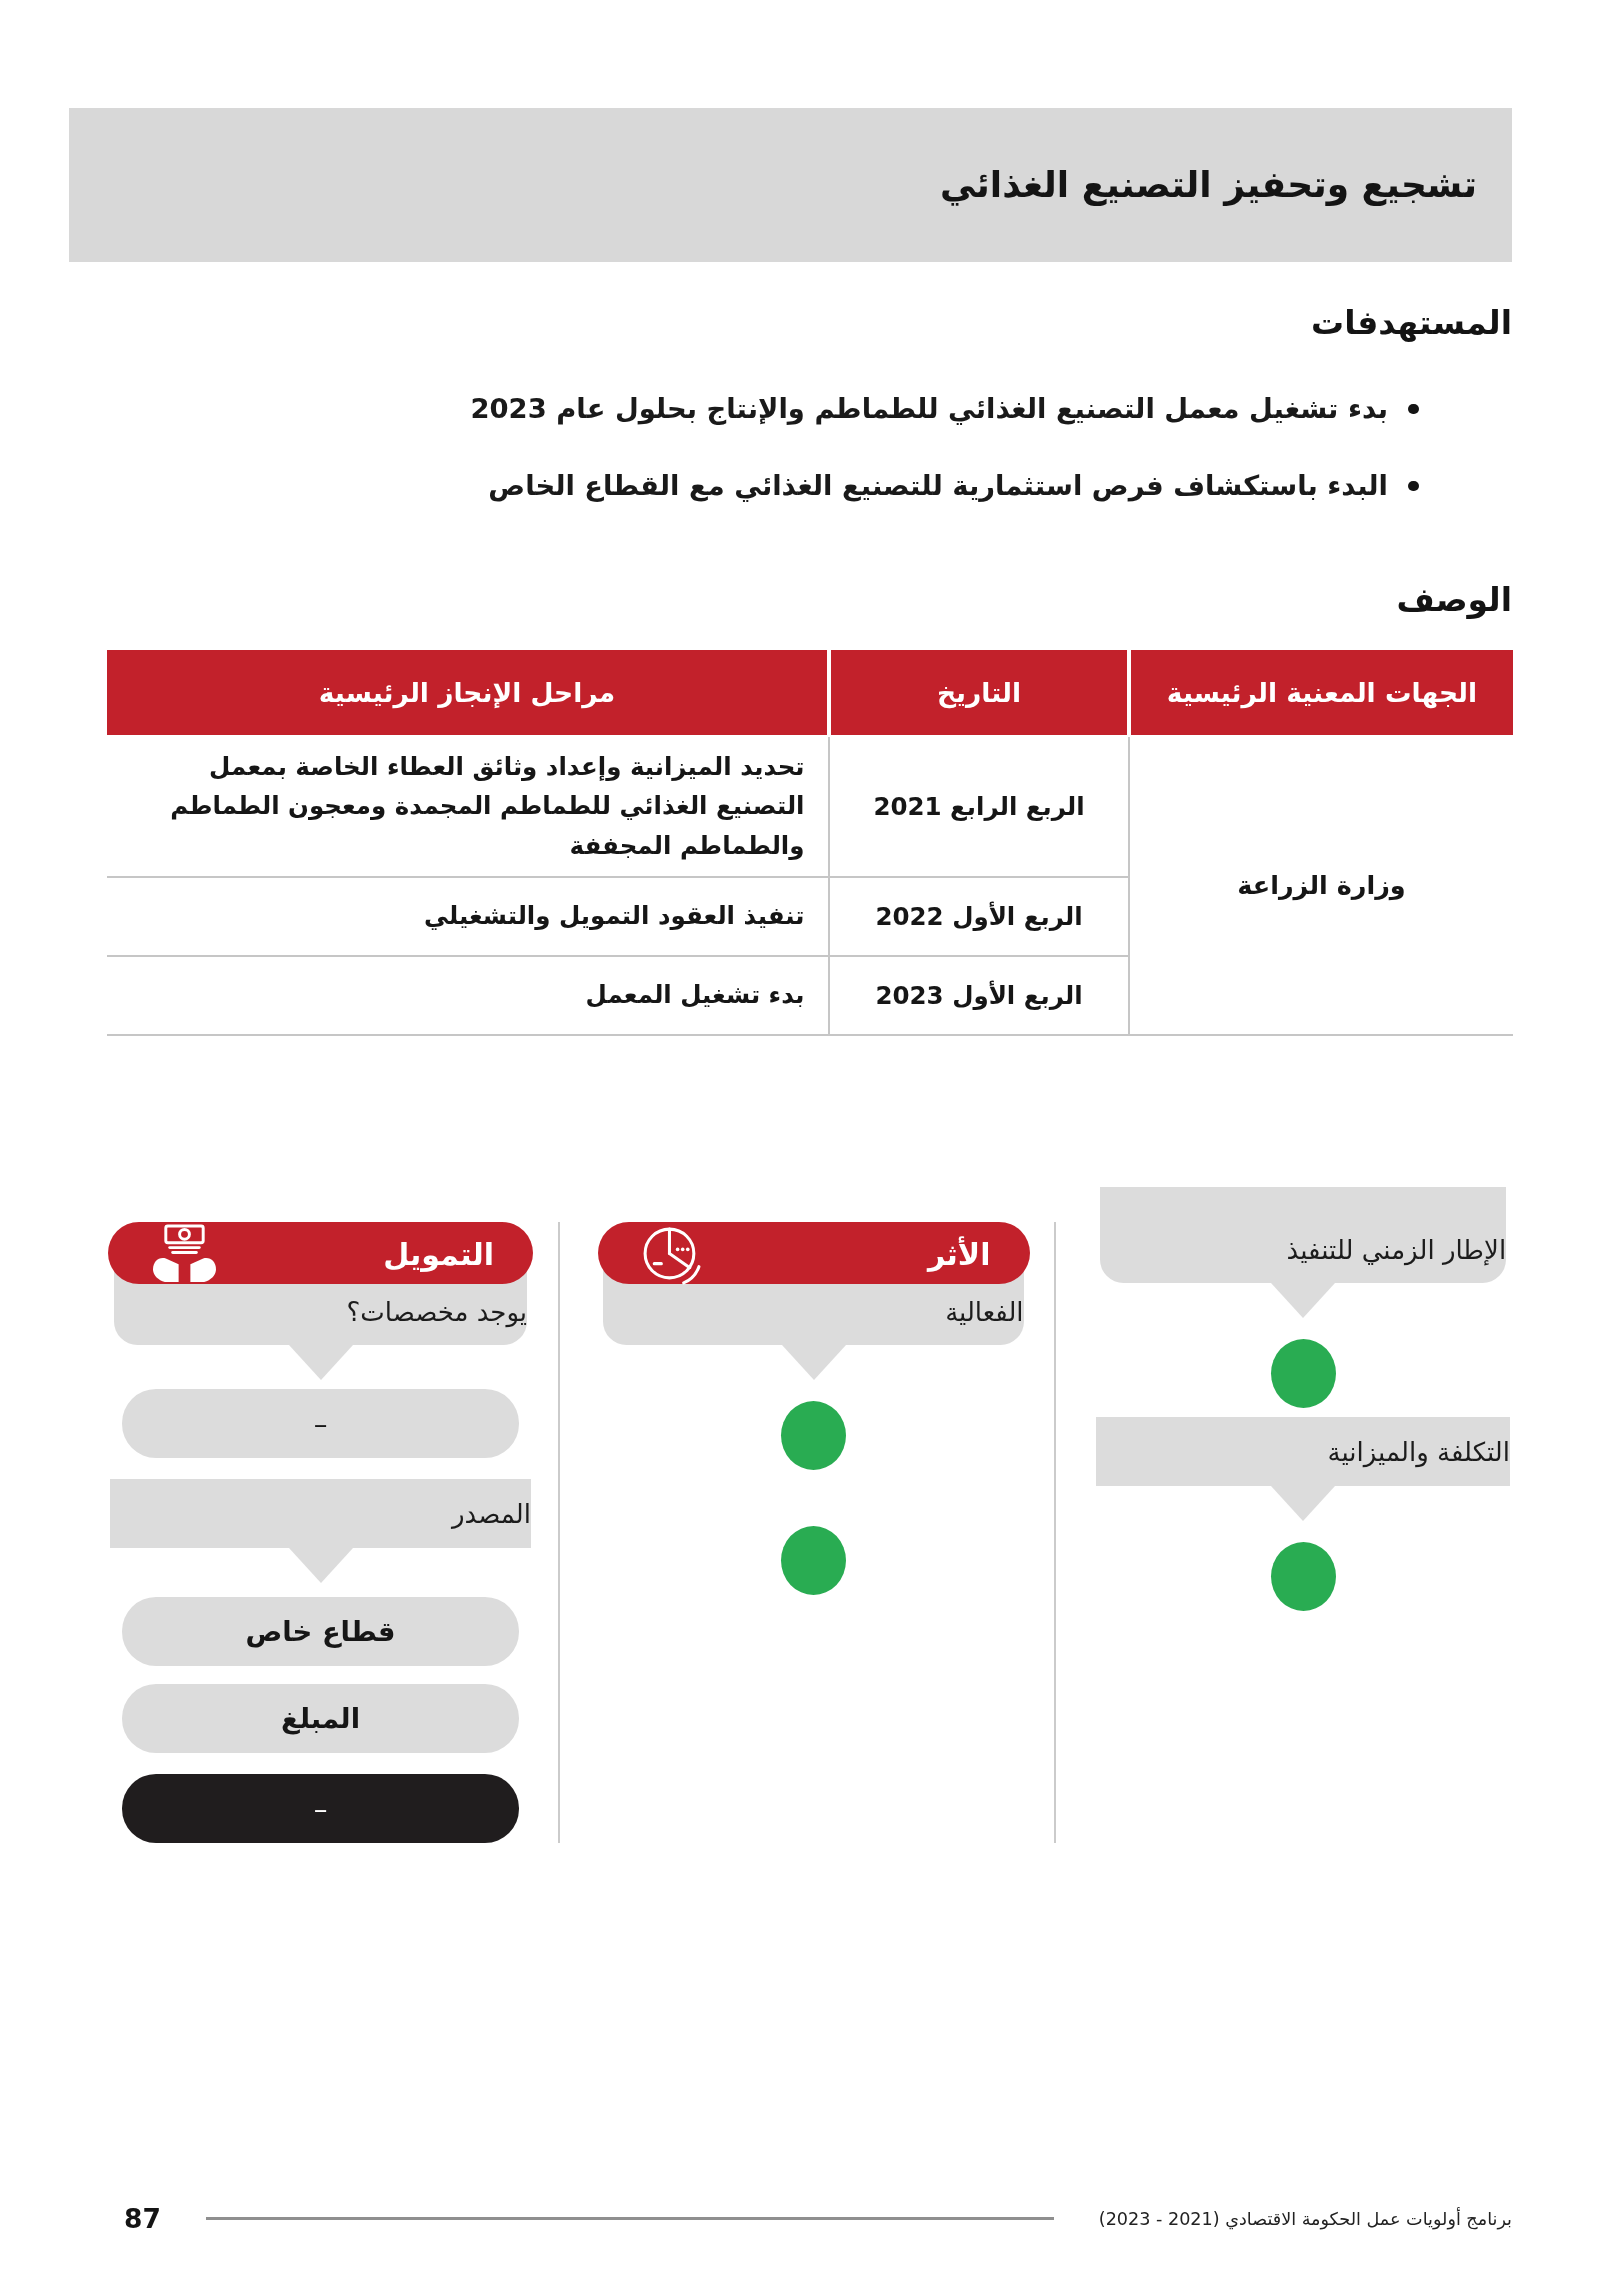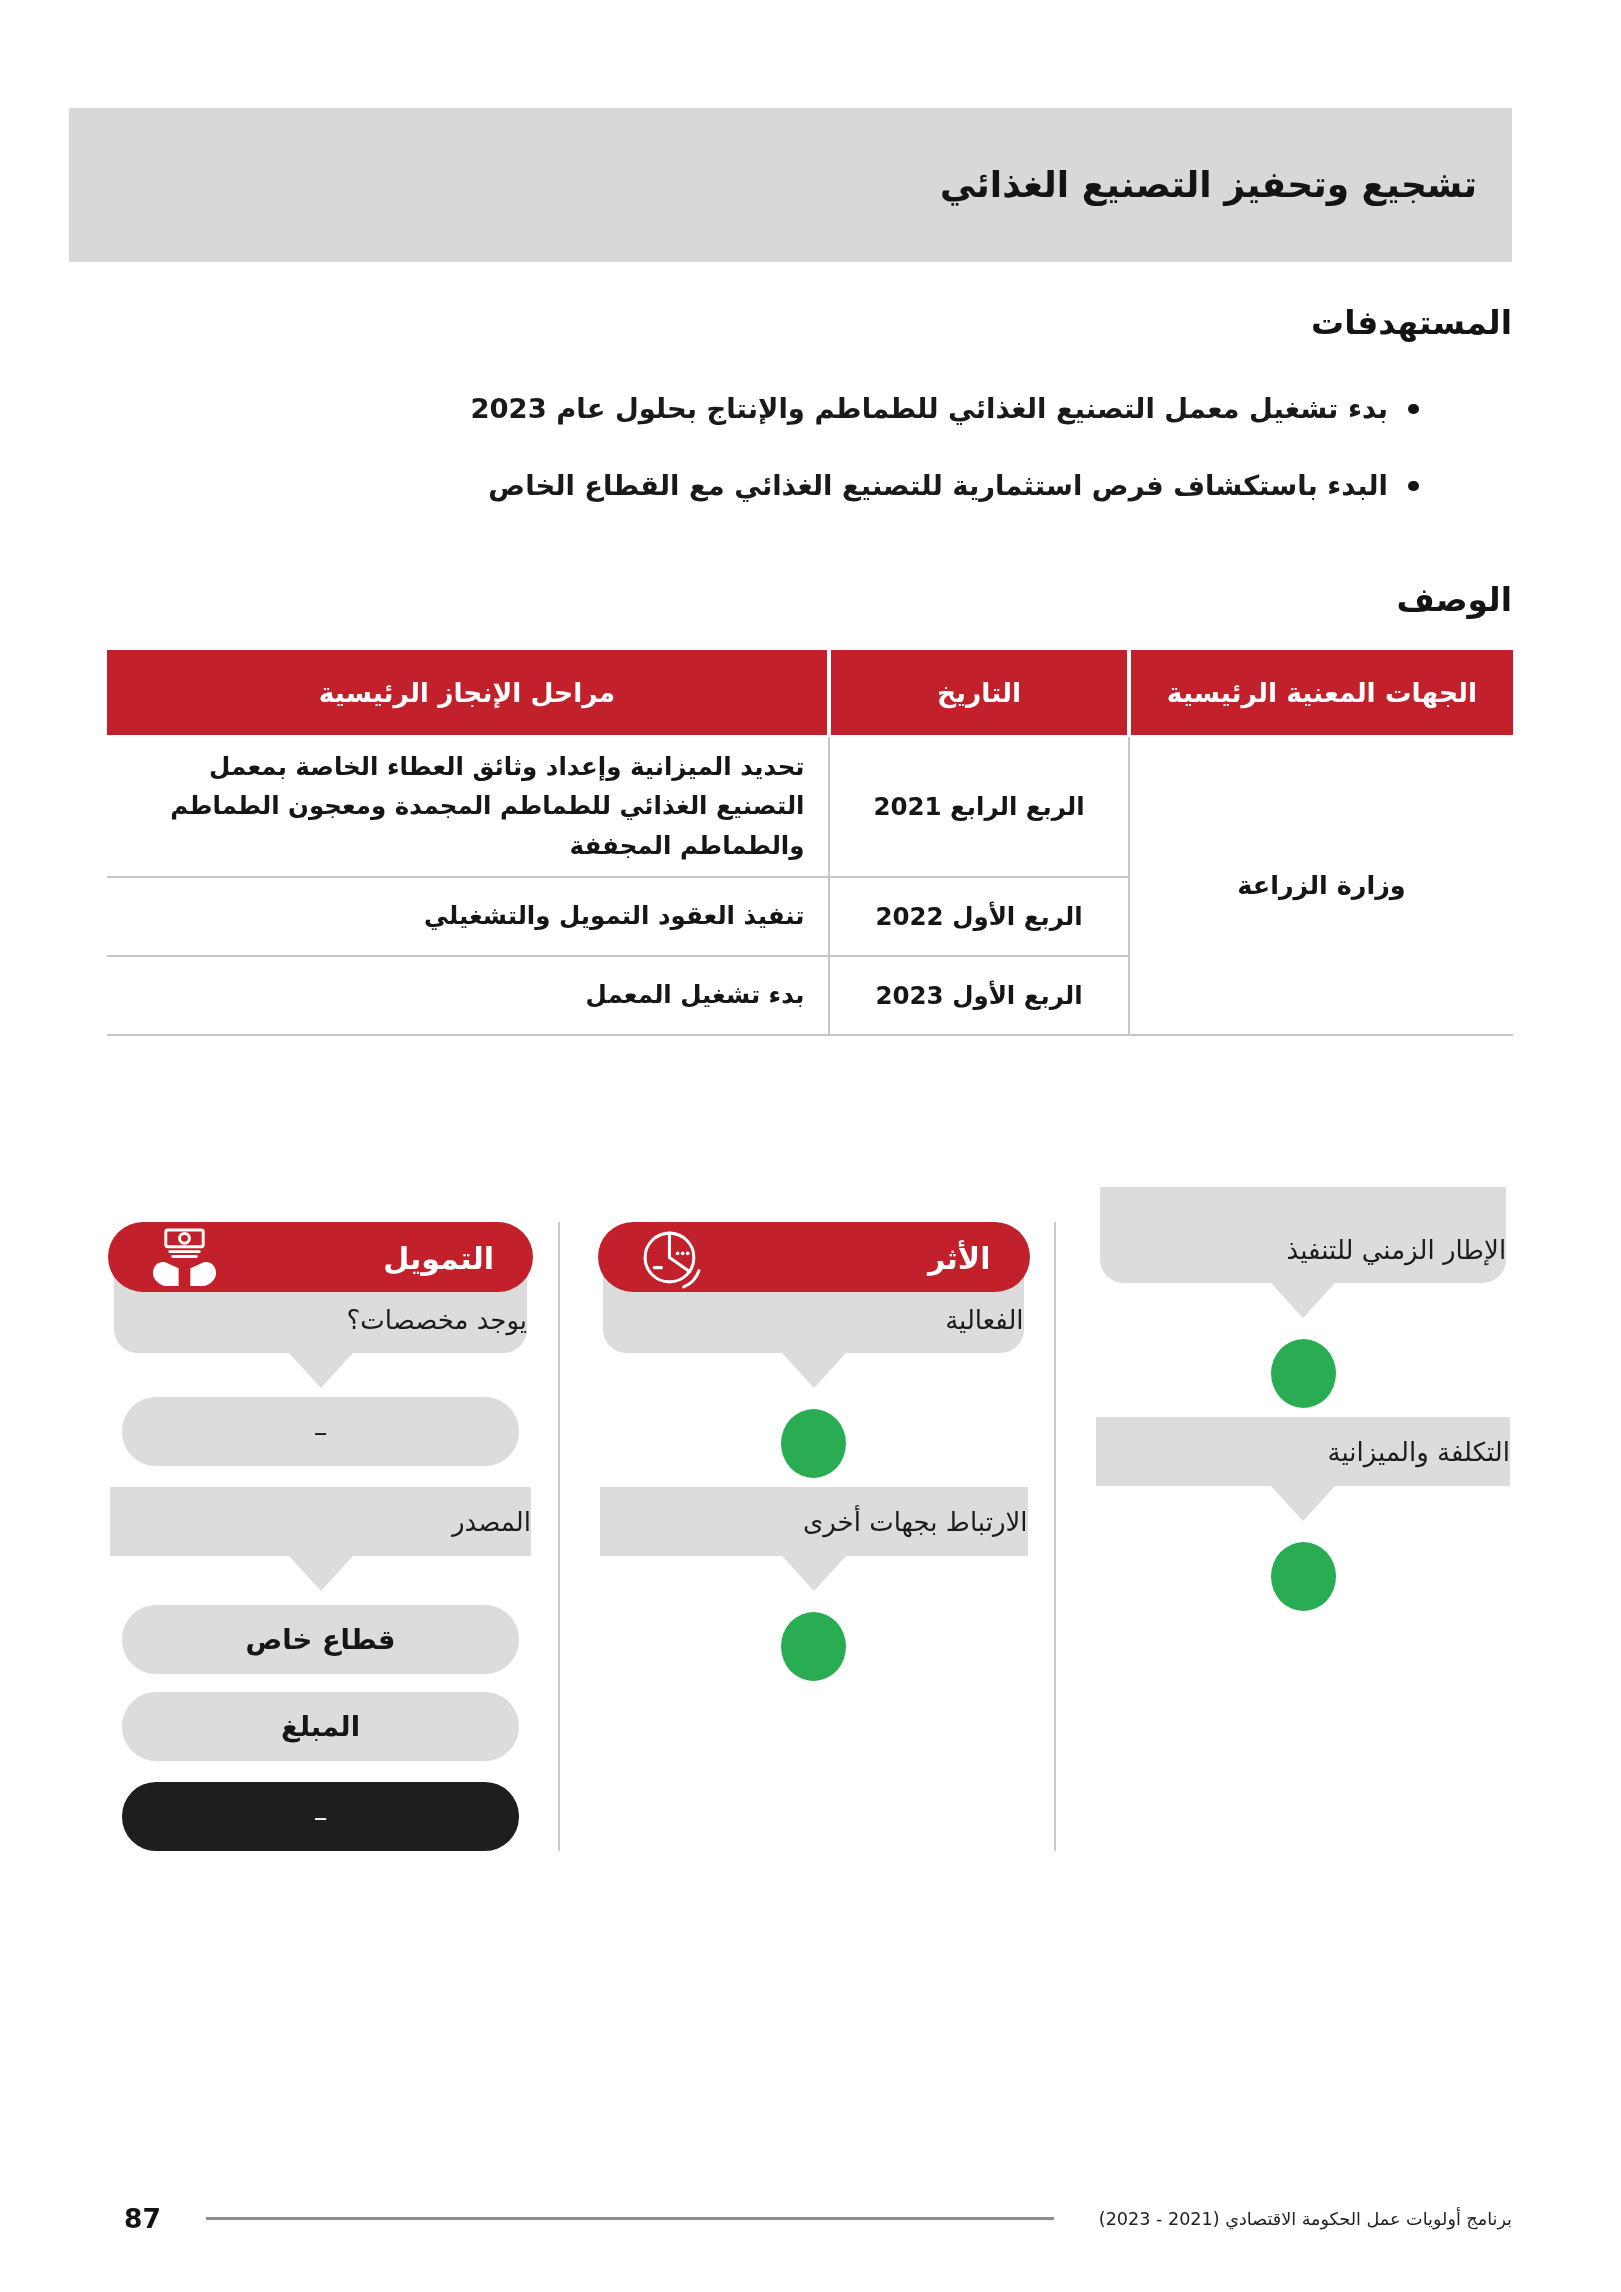--- a/index.html
+++ b/index.html
@@ -43,21 +43,21 @@
   .desc-table td.entity-cell{border-left:2px solid var(--line);border-bottom:2px solid var(--line);text-align:center;font-size:25.5px;}
 
   
   .cards{display:flex;align-items:stretch;margin:186px 0 0 0;padding:0 109px 0 108px;}
   .card{display:block;}
   .card.feasibility{flex:0 0 418px;}
   .card.impact{flex:0 0 432px;}
   .card.funding{flex:1 1 auto;}
   .v-divider{flex:0 0 2px;background:#CBCBCB;margin:0 38px 0 24.5px;}
 
-  .pill{position:relative;z-index:2;height:70px;background:var(--red);border-radius:39px;display:flex;justify-content:space-between;align-items:center;padding:4px 39px 0 41px;}
+  .pill{position:relative;z-index:2;height:62px;background:var(--red);border-radius:39px;display:flex;justify-content:space-between;align-items:center;padding:4px 39px 0 41px;}
   .pill .pill-title{color:#fff;font-size:30px;font-weight:700;line-height:1;}
   .pill .pill-icon{display:flex;align-items:center;}
 
   .callout{position:relative;background:var(--panel);display:flex;align-items:center;justify-content:flex-start;font-size:26px;color:#1c1c1c;text-align:center;}
   .callout::after{content:"";position:absolute;top:100%;left:50%;margin-left:-32px;width:0;height:0;border-left:32px solid transparent;border-right:32px solid transparent;border-top:35px solid var(--panel);}
   .callout.attached{margin:-35px 5.9px 0 5.9px;height:96px;padding-top:31px;border-radius:0 0 23.5px 23.5px;}
   .callout.flag{height:69px;margin:9.8px 2px 0 2px;}
   .callout.flag2{margin-top:21.6px;}
 
   .status-dot{width:65px;height:69px;border-radius:50%;background:var(--green);margin:56px auto 0 auto;}
@@ -157,23 +157,20 @@
             <circle cx="43" cy="27" r="1.8" fill="#fff"></circle>
             <circle cx="48" cy="27" r="1.8" fill="#fff"></circle>
             <line class="st" x1="15" y1="41" x2="22" y2="41"></line>
           </svg>
         </span>
       </div>
       <div class="callout attached">
         <span>الفعالية</span>
       </div>
       <div class="status-dot"></div>
-      <div class="callout flag">
-        <span>الارتباط بجهات أخرى</span>
-      </div>
       <div class="status-dot"></div>
     </div>
 
     <div class="v-divider"></div>
 
     <div class="card funding">
       <div class="pill">
         <span class="pill-title">التمويل</span>
         <span class="pill-icon">
           <svg width="71" height="61" viewBox="0 0 72 62">

